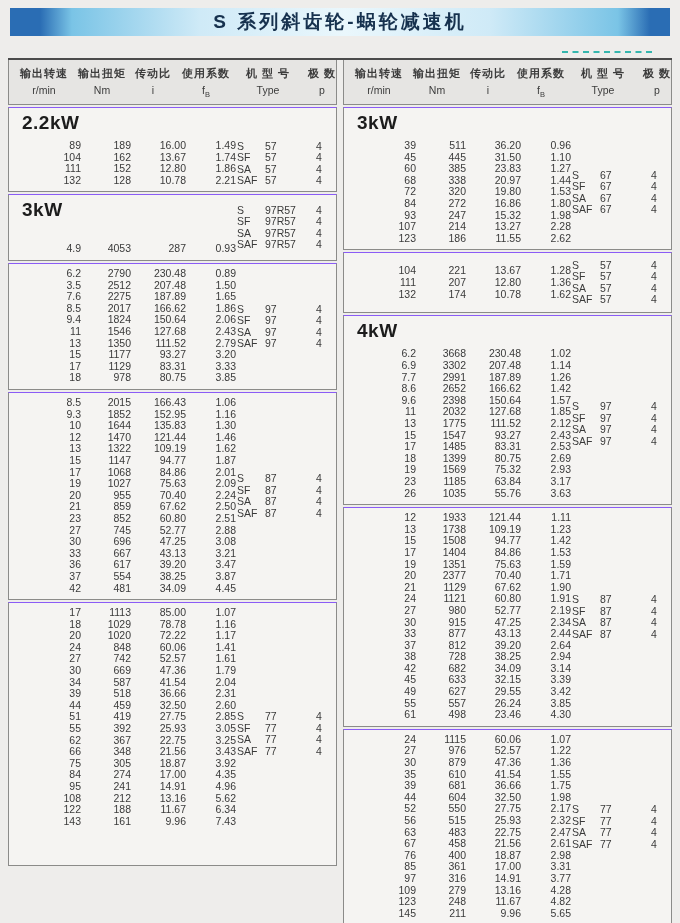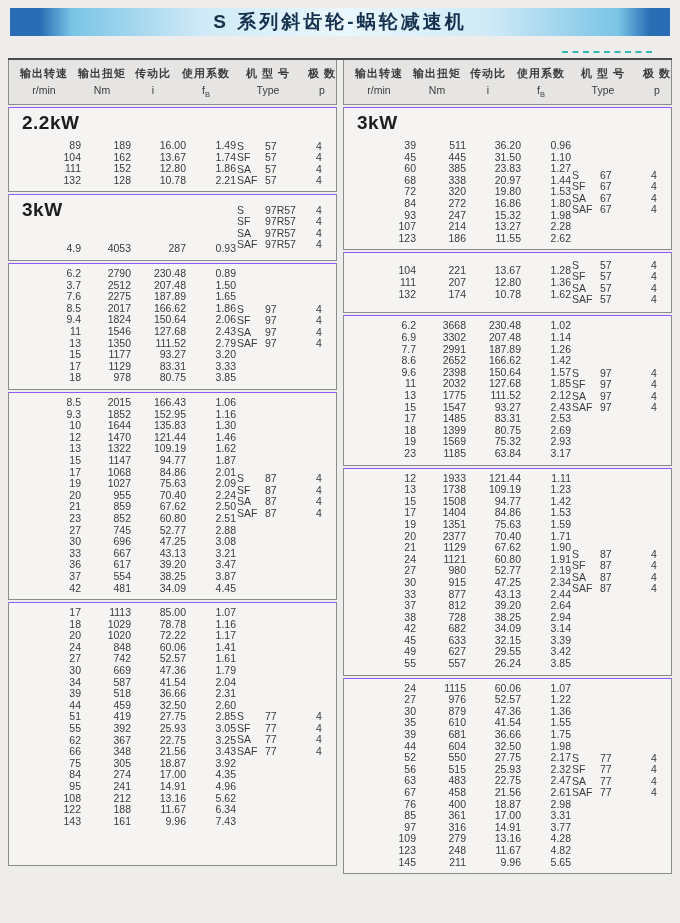--- a/index.html
+++ b/index.html
@@ -174,21 +174,21 @@
       <div class="block" data-i="2">
         <div class="body">
           <div class="rows">
             <div class="row">
               <span class="cell">6.2</span>
               <span class="cell">2790</span>
               <span class="cell">230.48</span>
               <span class="cell">0.89</span>
             </div>
             <div class="row">
-              <span class="cell">3.7</span>
+              <span class="cell">3.5</span>
               <span class="cell">2512</span>
               <span class="cell">207.48</span>
               <span class="cell">1.50</span>
             </div>
             <div class="row">
               <span class="cell">7.6</span>
               <span class="cell">2275</span>
               <span class="cell">187.89</span>
               <span class="cell">1.65</span>
             </div>
@@ -674,20 +674,21 @@
             </div>
             <div class="mrow">
               <span class="mname">SAF</span>
               <span class="msize">57</span>
               <span class="mp">4</span>
             </div>
           </div>
         </div>
       </div>
       <div class="block" data-i="2">
+        <div class="kw">4kW</div>
         <div class="body">
           <div class="rows">
             <div class="row">
               <span class="cell">6.2</span>
               <span class="cell">3668</span>
               <span class="cell">230.48</span>
               <span class="cell">1.02</span>
             </div>
             <div class="row">
               <span class="cell">6.9</span>
@@ -748,20 +749,26 @@
               <span class="cell">1569</span>
               <span class="cell">75.32</span>
               <span class="cell">2.93</span>
             </div>
             <div class="row">
               <span class="cell">23</span>
               <span class="cell">1185</span>
               <span class="cell">63.84</span>
               <span class="cell">3.17</span>
             </div>
+            <div class="row">
+              <span class="cell">26</span>
+              <span class="cell">1035</span>
+              <span class="cell">55.76</span>
+              <span class="cell">3.63</span>
+            </div>
           </div>
           <div class="models">
             <div class="mrow">
               <span class="mname">S</span>
               <span class="msize">97</span>
               <span class="mp">4</span>
             </div>
             <div class="mrow">
               <span class="mname">SF</span>
               <span class="msize">97</span>
@@ -878,20 +885,26 @@
               <span class="cell">627</span>
               <span class="cell">29.55</span>
               <span class="cell">3.42</span>
             </div>
             <div class="row">
               <span class="cell">55</span>
               <span class="cell">557</span>
               <span class="cell">26.24</span>
               <span class="cell">3.85</span>
             </div>
+            <div class="row">
+              <span class="cell">61</span>
+              <span class="cell">498</span>
+              <span class="cell">23.46</span>
+              <span class="cell">4.30</span>
+            </div>
           </div>
           <div class="models">
             <div class="mrow">
               <span class="mname">S</span>
               <span class="msize">87</span>
               <span class="mp">4</span>
             </div>
             <div class="mrow">
               <span class="mname">SF</span>
               <span class="msize">87</span>

